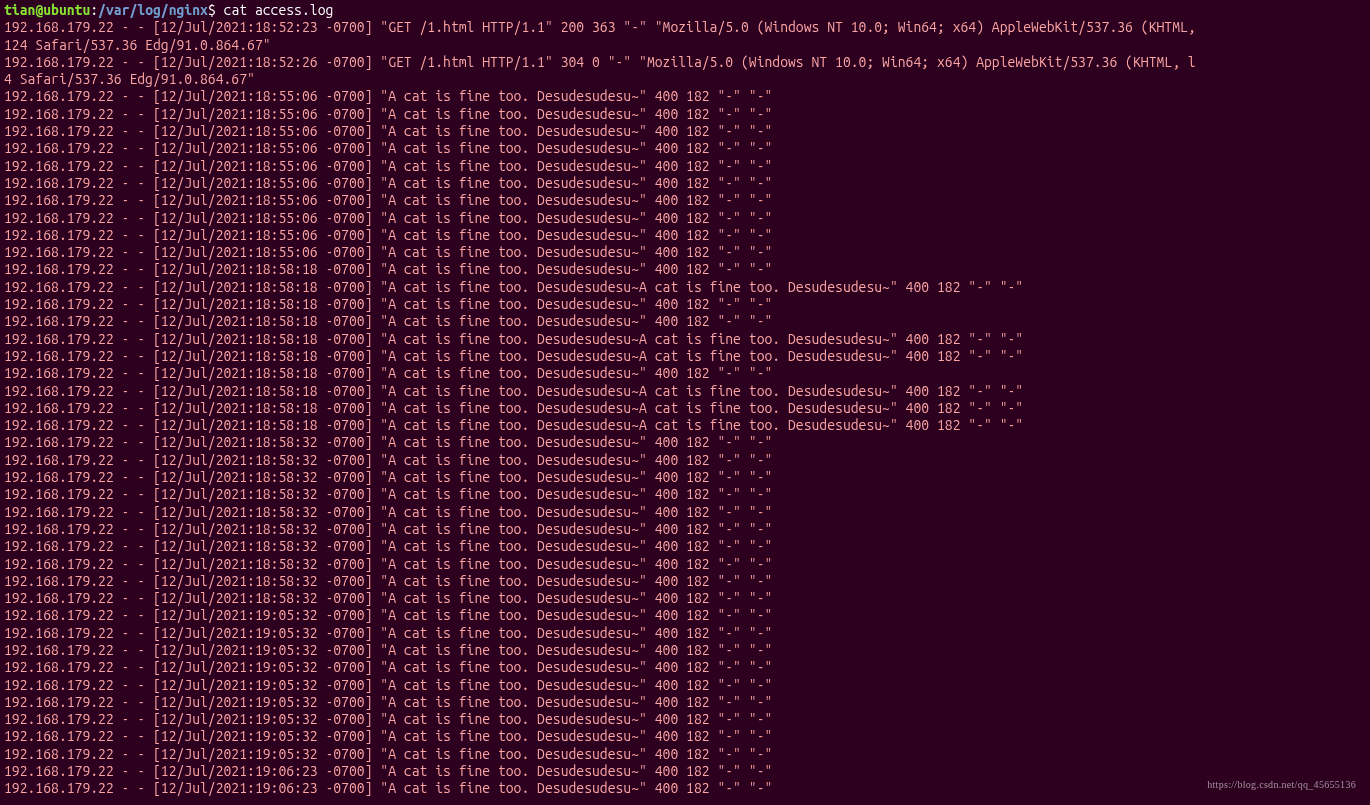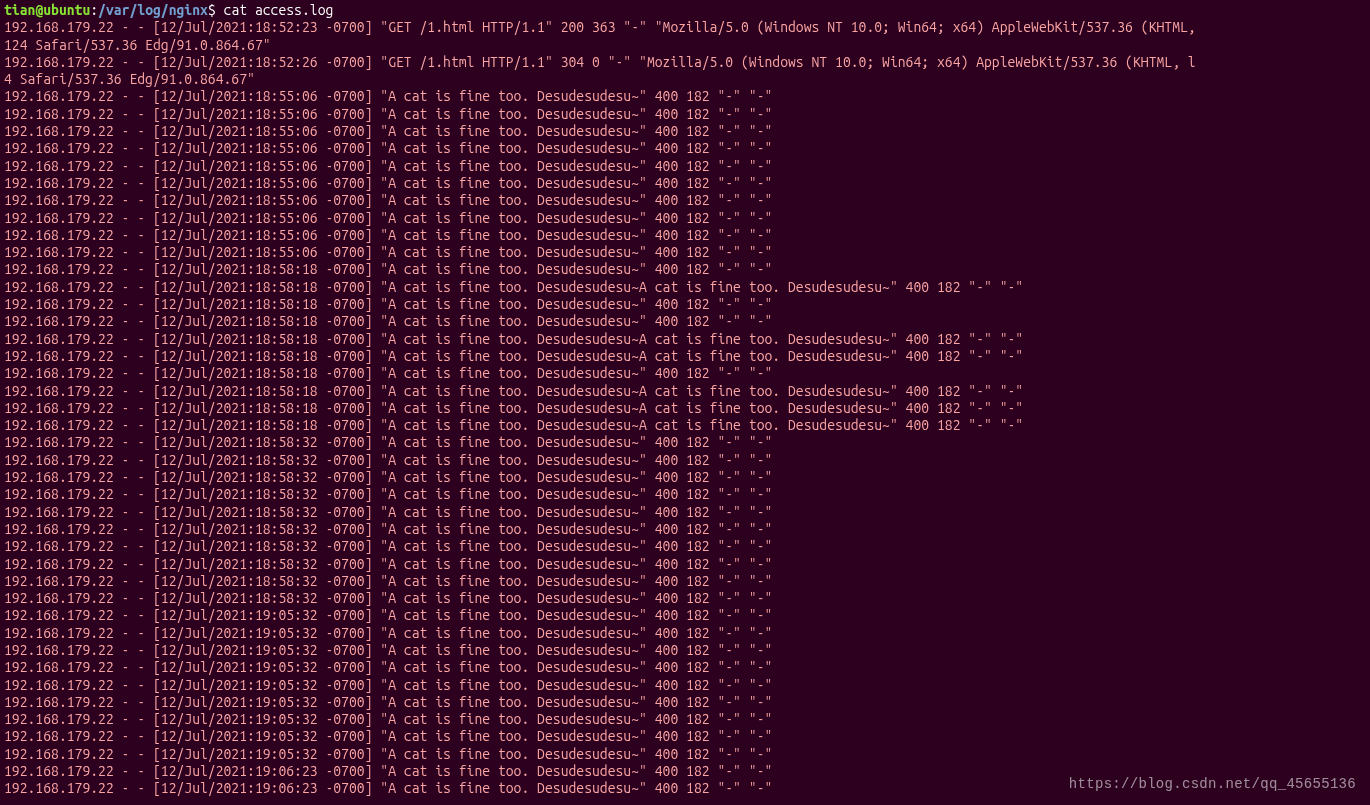--- a/index.html
+++ b/index.html
@@ -24,22 +24,22 @@
   .prompt-colon { color: #ffffff; }
   .prompt-path { color: #729fcf; font-weight: bold; }
   .prompt-dollar { color: #ffffff; }
   .cmd { color: #ffffff; }
   .logline { color: #fca5a5; }
   .watermark {
     position: absolute;
     right: 14px;
     bottom: 12px;
     color: rgba(255,255,255,0.55);
-    font-family: Liberation Mono, monospace;
-    font-size: 14px;
+    font-family: Liberation Serif, serif;
+    font-size: 10px;
     letter-spacing: 0.3px;
   }
 </style>
 </head>
 <body>
 
 <div class="terminal"><span><span class="prompt-user">tian</span><span class="prompt-user">@</span><span class="prompt-host">ubuntu</span><span class="prompt-colon">:</span><span class="prompt-path">/var/log/nginx</span><span class="prompt-dollar">$</span><span class="cmd"> cat access.log</span></span>
 <div id="log-container" class="logline">192.168.179.22 - - [12/Jul/2021:18:52:23 -0700] "GET /1.html HTTP/1.1" 200 363 "-" "Mozilla/5.0 (Windows NT 10.0; Win64; x64) AppleWebKit/537.36 (KHTML,
 124 Safari/537.36 Edg/91.0.864.67"
 192.168.179.22 - - [12/Jul/2021:18:52:26 -0700] "GET /1.html HTTP/1.1" 304 0 "-" "Mozilla/5.0 (Windows NT 10.0; Win64; x64) AppleWebKit/537.36 (KHTML, l

